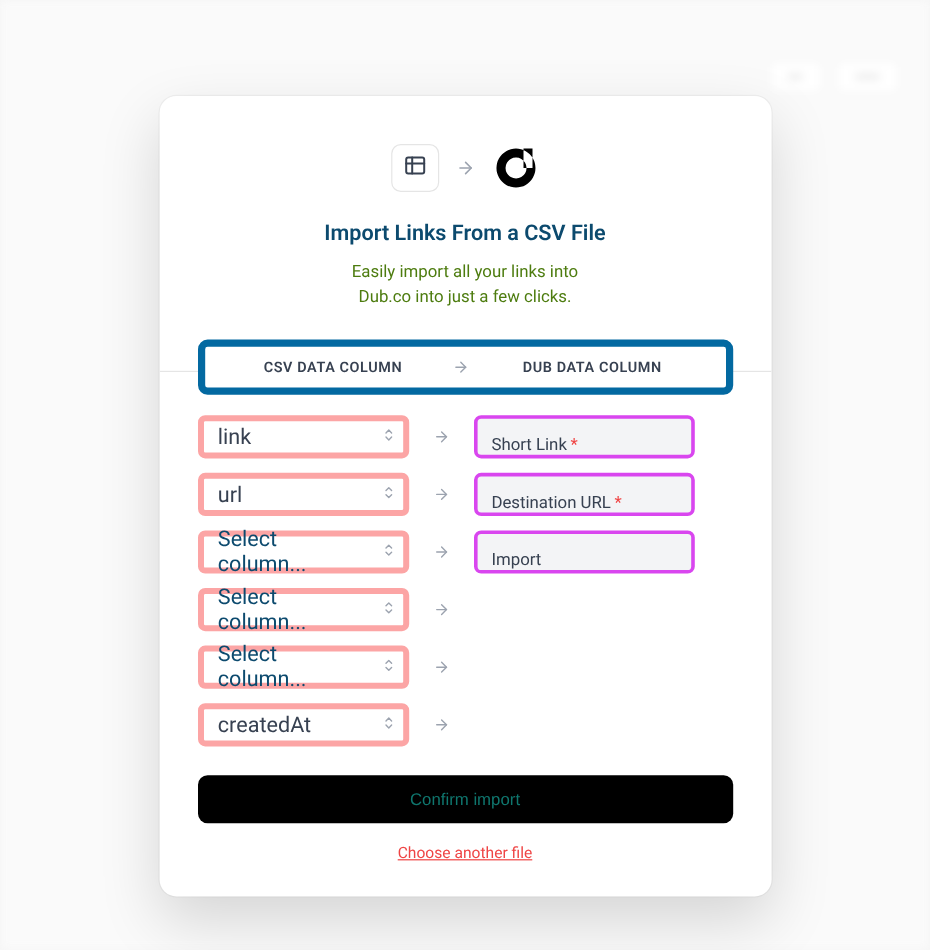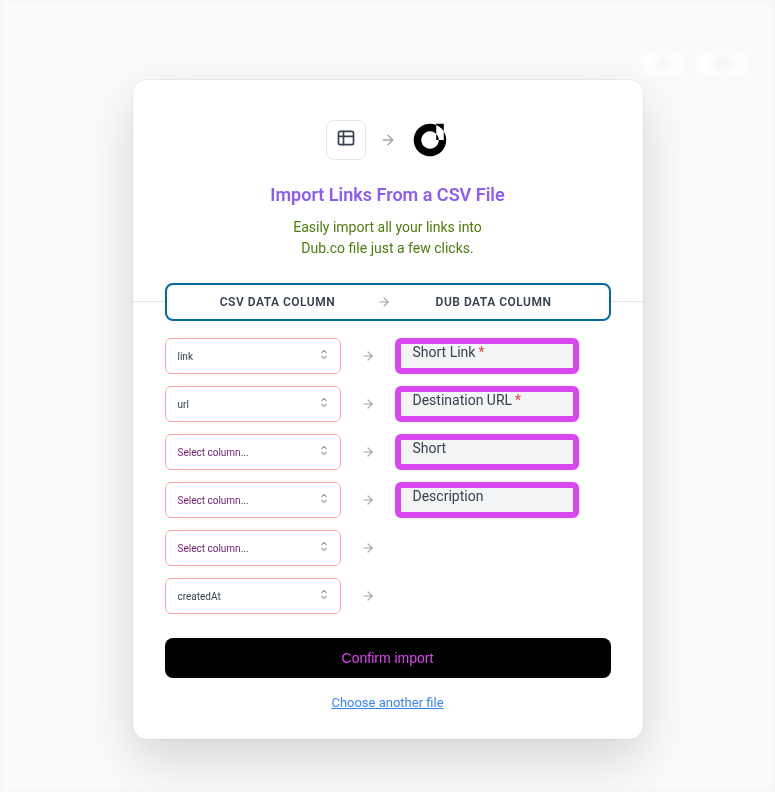--- a/index.html
+++ b/index.html
@@ -82,31 +82,31 @@
     .dub-logo {
       width: 40px;
       height: 40px;
       display: flex;
       align-items: center;
       justify-content: center;
     }
     .modal-title {
       font-size: 18px;
       font-weight: 600;
-      color: #8b5cf6;
+      color: #0c4a6e;
       margin-bottom: 12px;
     }
     .modal-subtitle {
       font-size: 14px;
       color: #4d7c0f;
       line-height: 1.5;
     }
     .column-header-bar {
       margin: 0 32px;
-      border: 2px solid #0369a1;
+      border: 6px solid #0369a1;
       border-radius: 8px;
       display: grid;
       grid-template-columns: 176px 36px 184px;
       align-items: center;
       justify-content: center;
       padding: 10px 0;
       position: relative;
       z-index: 2;
       background: #fff;
     }
@@ -137,90 +137,90 @@
       grid-template-columns: 176px 54px 184px;
       align-items: center;
       margin-bottom: 12px;
     }
     .select-wrapper {
       position: relative;
     }
     .select-box {
       width: 100%;
       height: 36px;
-      border: 1px solid #fca5a5;
+      border: 5px solid #fca5a5;
       border-radius: 6px;
       background: #fff;
       padding: 0 34px 0 12px;
-      font-size: 10px;
+      font-size: 18px;
       color: #374151;
       cursor: pointer;
       display: flex;
       align-items: center;
     }
     .select-box.placeholder {
-      color: #701a75;
+      color: #0c4a6e;
     }
     .chevron {
       position: absolute;
       right: 10px;
       top: 50%;
       transform: translateY(-50%);
       color: #9ca3af;
       pointer-events: none;
     }
     .row-arrow {
       display: flex;
       justify-content: center;
       color: #9ca3af;
     }
     .field-box {
       height: 36px;
       background: #f3f4f6;
-      border: 6px solid #d946ef;
+      border: 3px solid #d946ef;
       border-radius: 6px;
       padding: 0 12px;
       font-size: 14px;
       color: #374151;
       display: flex;
-      align-items: flex-start;
+      align-items: flex-end;
       position: relative;
     }
     .required-star {
       color: #ef4444;
       margin-left: 3px;
     }
     .help-icon {
       position: absolute;
       right: 10px;
       top: 50%;
       transform: translateY(-50%);
       color: #9ca3af;
     }
     .actions {
       padding: 12px 32px 28px;
     }
     .confirm-btn {
       width: 100%;
       height: 40px;
       background: #000;
-      color: #d946ef;
+      color: #0f766e;
       border: none;
       border-radius: 8px;
       font-size: 14px;
       font-weight: 500;
       cursor: pointer;
     }
     .choose-file {
       text-align: center;
       margin-top: 14px;
     }
     .choose-file a {
       font-size: 13px;
-      color: #3b82f6;
+      color: #ef4444;
       text-decoration: underline;
       cursor: pointer;
     }
   </style>
 </head>
 <body>
 
 <div class="blurred-bg">
   <div class="blurred-content">
     <div class="blurred-top">
@@ -254,21 +254,21 @@
         </span>
         <div class="dub-logo">
           <svg width="40" height="40" viewBox="0 0 64 64">
             <path fill="#000" d="M32 6 A26 26 0 1 1 31.9 6 Z M32 18 A14 14 0 1 0 32.1 18 Z M42 6 L54 6 L54 32 L42 32 Z" fill-rule="evenodd"></path>
           </svg>
         </div>
       </div>
       <h2 class="modal-title">Import Links From a CSV File</h2>
       <p class="modal-subtitle">
         <span>Easily import all your links into</span><br>
-        <span>Dub.co file just a few clicks.</span>
+        <span>Dub.co into just a few clicks.</span>
       </p>
     </div>
 
     <div class="column-header-bar">
       <div class="col-label">CSV DATA COLUMN</div>
       <div class="header-arrow">
         <svg width="14" height="14" viewBox="0 0 24 24" fill="none" stroke="currentColor" stroke-width="2" stroke-linecap="round" stroke-linejoin="round">
           <line x1="5" y1="12" x2="19" y2="12"></line>
           <polyline points="12 5 19 12 12 19"></polyline>
         </svg>
@@ -324,39 +324,36 @@
                 <polyline points="16 15 12 19 8 15"></polyline>
               </svg></span>
           </div>
           <div class="row-arrow">
             <svg width="14" height="14" viewBox="0 0 24 24" fill="none" stroke="currentColor" stroke-width="2" stroke-linecap="round" stroke-linejoin="round">
               <line x1="5" y1="12" x2="19" y2="12"></line>
               <polyline points="12 5 19 12 12 19"></polyline>
             </svg>
           </div>
           <div class="field-box">
-            <span>Short</span>
+            <span>Import</span>
           </div>
         </div>
         <div class="mapping-row">
           <div class="select-wrapper">
             <div class="select-box placeholder">Select column...</div>
             <span class="chevron"><svg width="14" height="14" viewBox="0 0 24 24" fill="none" stroke="currentColor" stroke-width="2" stroke-linecap="round" stroke-linejoin="round">
                 <polyline points="8 9 12 5 16 9"></polyline>
                 <polyline points="16 15 12 19 8 15"></polyline>
               </svg></span>
           </div>
           <div class="row-arrow">
             <svg width="14" height="14" viewBox="0 0 24 24" fill="none" stroke="currentColor" stroke-width="2" stroke-linecap="round" stroke-linejoin="round">
               <line x1="5" y1="12" x2="19" y2="12"></line>
               <polyline points="12 5 19 12 12 19"></polyline>
             </svg>
-          </div>
-          <div class="field-box">
-            <span>Description</span>
           </div>
         </div>
         <div class="mapping-row">
           <div class="select-wrapper">
             <div class="select-box placeholder">Select column...</div>
             <span class="chevron"><svg width="14" height="14" viewBox="0 0 24 24" fill="none" stroke="currentColor" stroke-width="2" stroke-linecap="round" stroke-linejoin="round">
                 <polyline points="8 9 12 5 16 9"></polyline>
                 <polyline points="16 15 12 19 8 15"></polyline>
               </svg></span>
           </div>

